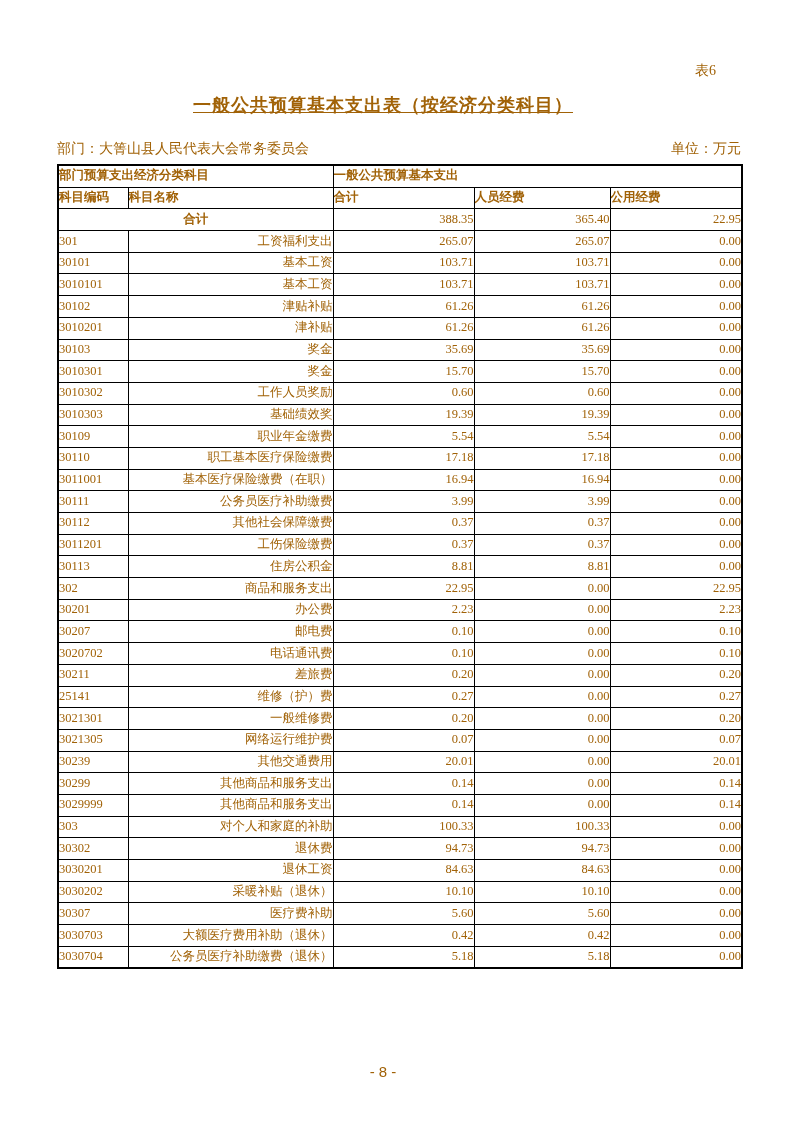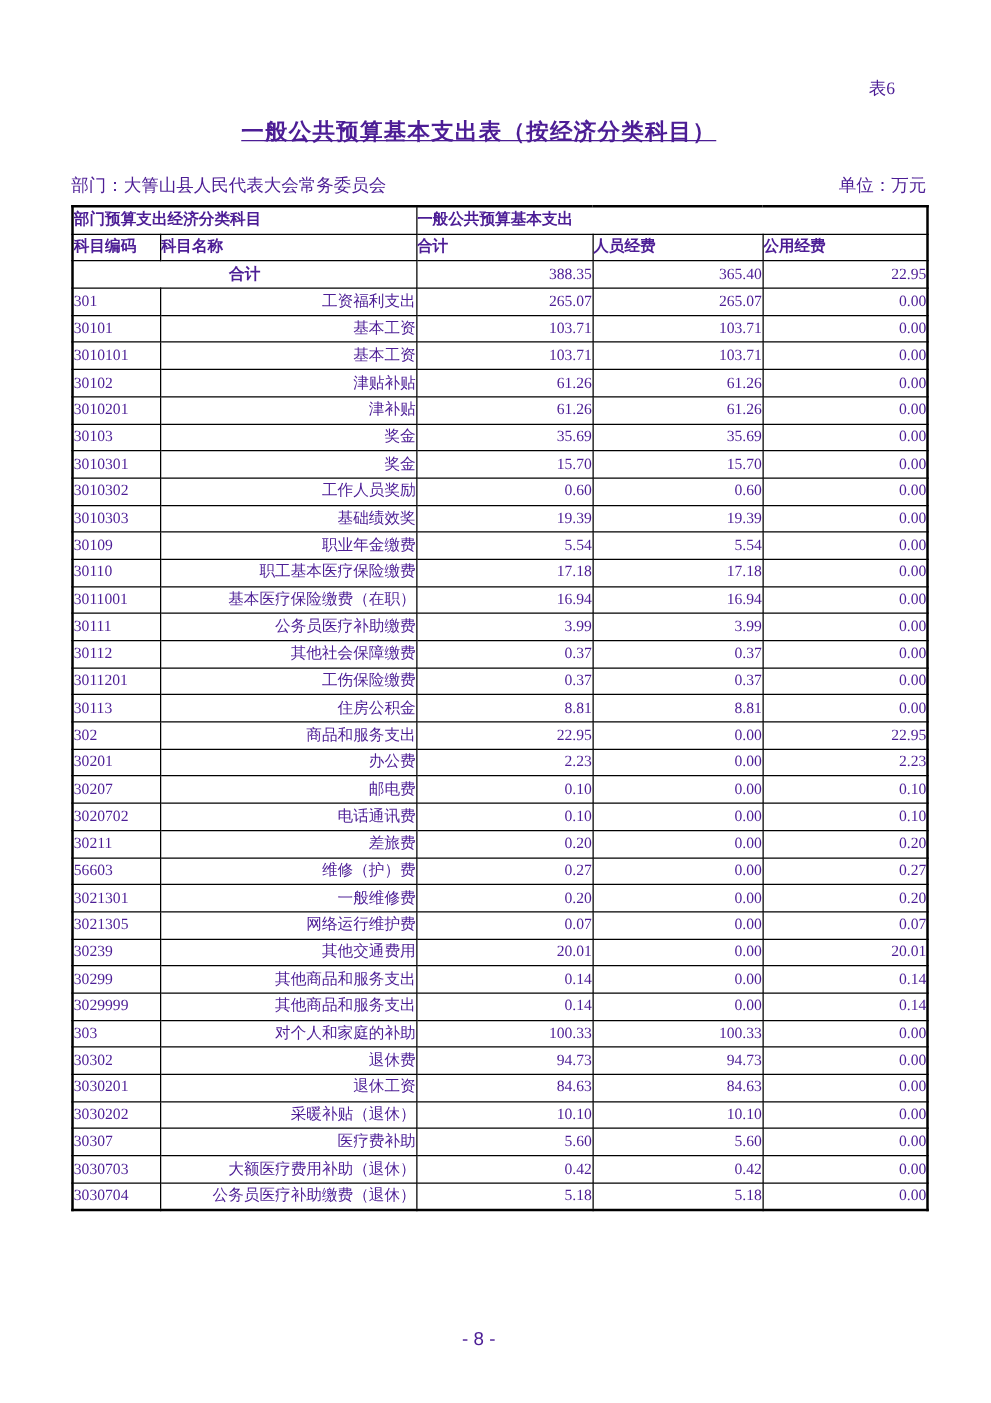--- a/index.html
+++ b/index.html
@@ -1,21 +1,21 @@
 <!DOCTYPE html>
 <html><head>
 <meta charset="utf-8">
 <style>
   html, body { margin: 0; padding: 0; background: #ffffff; }
   .page {
     position: relative;
     width: 766px;
     height: 1122px;
     background: #ffffff;
-    color: #4c1d95;
+    color: #a16207;
     font-family: "Liberation Serif", "DejaVu Serif", serif;
     overflow: hidden;
   }
   .sheet-label {
     position: absolute;
     top: 62px;
     right: 50px;
     font-size: 14px;
     font-family: "Liberation Serif", "DejaVu Serif", serif;
   }
@@ -291,21 +291,21 @@
 
   <tr>
     <td class="cell-code">30211</td>
     <td class="cell-name">差旅费</td>
     <td class="cell-num">0.20</td>
     <td class="cell-num">0.00</td>
     <td class="cell-num">0.20</td>
   </tr>
 
   <tr>
-    <td class="cell-code">56603</td>
+    <td class="cell-code">25141</td>
     <td class="cell-name">维修（护）费</td>
     <td class="cell-num">0.27</td>
     <td class="cell-num">0.00</td>
     <td class="cell-num">0.27</td>
   </tr>
 
   <tr>
     <td class="cell-code">3021301</td>
     <td class="cell-name">一般维修费</td>
     <td class="cell-num">0.20</td>

